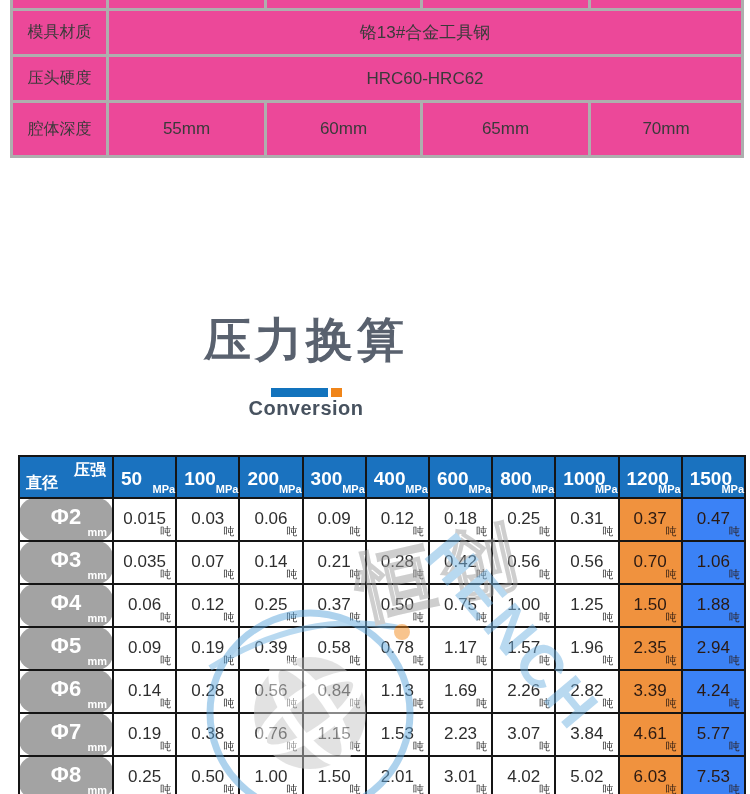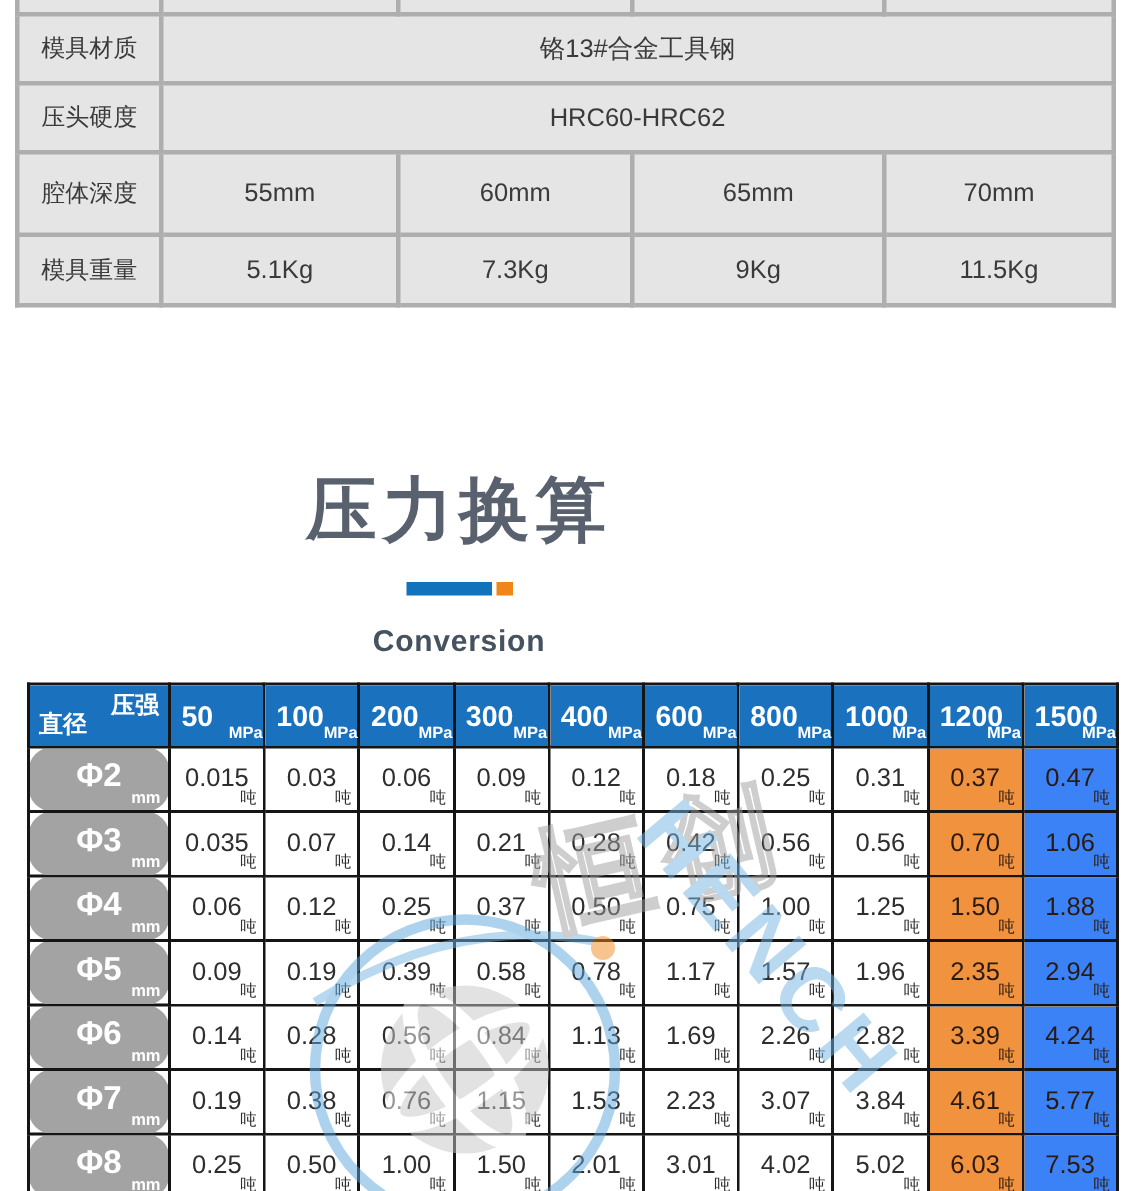--- a/index.html
+++ b/index.html
@@ -10,21 +10,21 @@
     background:#fff; overflow:hidden; margin:0 auto;
   }
 
   
   .spec-wrap { position:absolute; left:10px; top:-34px; }
   table.spec {
     border-collapse:collapse; table-layout:fixed; width:731px;
     background:#fff;
   }
   table.spec th, table.spec td {
-    border:3px solid #aeaeae; background:#e5e5e5;
+    border:3px solid #aeaeae; background:#ec4899;
     text-align:center; vertical-align:middle;
     color:#3a3a3a; font-size:17px;
   }
   table.spec th { font-size:16px; font-weight:500; }
   tr.sp-stub td, tr.sp-stub th { height:42px; }
   tr.sp-r1 th, tr.sp-r1 td { height:46px; }
   tr.sp-r2 th, tr.sp-r2 td { height:46px; }
   tr.sp-r3 th, tr.sp-r3 td { height:55px; }
   tr.sp-r4 th, tr.sp-r4 td { height:47px; }
   tr.sp-r5 th, tr.sp-r5 td { height:47px; }
@@ -38,21 +38,21 @@
 
   
   .sec-head { position:absolute; top:312px; left:0; width:612px; text-align:center; }
   .sec-title {
     font-size:47px; line-height:56px; font-weight:700;
     color:#59616e; letter-spacing:4px;
   }
   .accent { margin-top:20px; height:9px; display:flex; justify-content:center; align-items:center; gap:3px; }
   .a-blue  { display:inline-block; width:57px; height:9px; background:#1273bd; }
   .a-orange{ display:inline-block; width:11px; height:9px; background:#f08519; }
-  .sec-sub { margin-top:20px; font-size:20px; font-weight:700; color:#47525f; letter-spacing:0.5px; }
+  .sec-sub { margin-top:0; font-size:20px; font-weight:700; color:#47525f; letter-spacing:0.5px; }
 
   
   .conv-wrap { position:absolute; left:18px; top:455px; width:728px; }
   table.conv {
     border-collapse:collapse; table-layout:fixed; width:728px;
   }
   table.conv col.c-lab { width:94px; }
   table.conv th, table.conv td {
     border:2px solid #151515; position:relative;
     vertical-align:middle; text-align:center;
@@ -123,27 +123,20 @@
           <th>压头硬度</th>
           <td colspan="4">HRC60-HRC62</td>
         </tr>
         <tr class="sp-r3">
           <th>腔体深度</th>
           <td>55mm</td>
           <td>60mm</td>
           <td>65mm</td>
           <td>70mm</td>
         </tr>
-        <tr class="sp-r5">
-          <th>模具重量</th>
-          <td>5.1Kg</td>
-          <td>7.3Kg</td>
-          <td>9Kg</td>
-          <td>11.5Kg</td>
-        </tr>
       </tbody>
     </table>
   </div>
 
 
   <div class="sec-head">
     <div class="sec-title">压力换算</div>
     <div class="accent">
       <span class="a-blue"></span>
         <span class="a-orange"></span>

